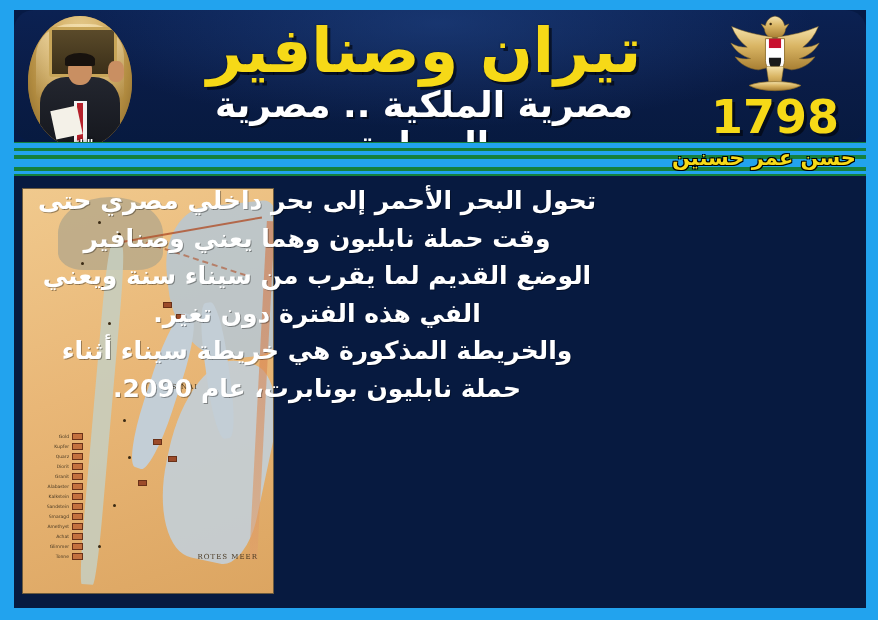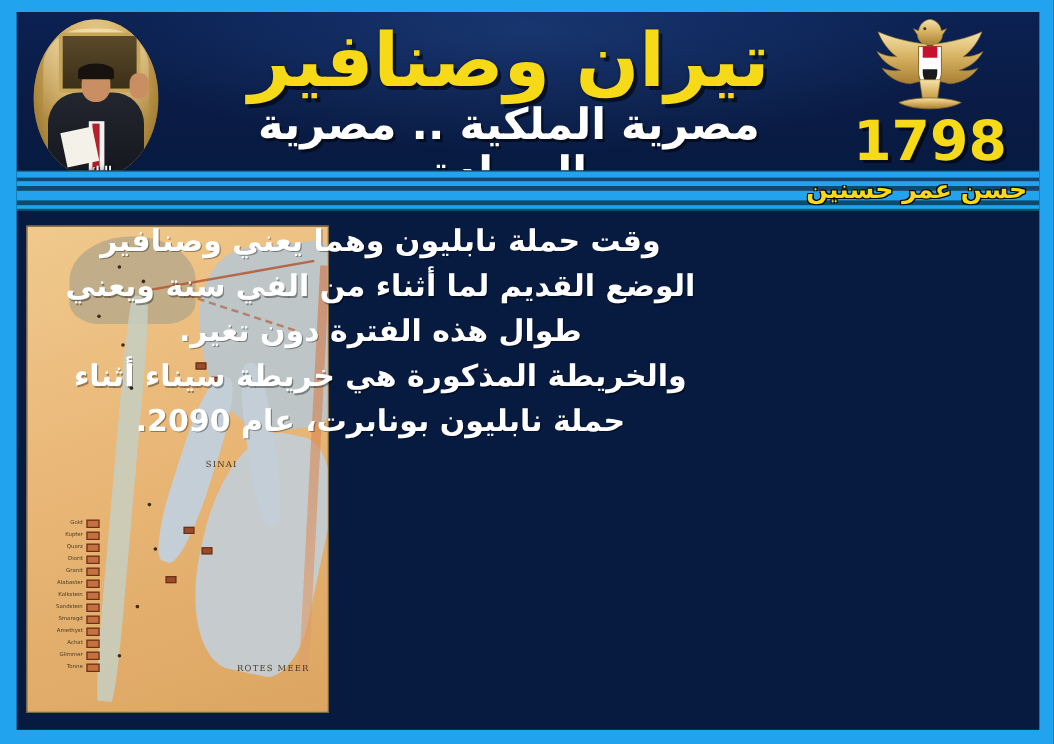--- a/index.html
+++ b/index.html
@@ -18,20 +18,21 @@
   .field{
     position:absolute;left:14px;top:10px;right:12px;bottom:12px;
     background:#061a45;
   }
 
   
   .header{
     position:absolute;left:14px;top:10px;width:852px;height:132px;
     background:linear-gradient(180deg,#0b2152 0%,#0a1c46 55%,#071a40 100%);
     overflow:hidden;
+    border-radius:20px;
   }
   .header-sheen{
     position:absolute;left:0;top:0;width:100%;height:100%;
     background:radial-gradient(ellipse at 50% 10%, rgba(40,80,150,.45) 0%, rgba(10,28,70,0) 62%);
     pointer-events:none;
   }
 
   
   .portrait-wrap{
     position:absolute;left:8px;top:2px;width:116px;height:140px;
@@ -126,21 +127,21 @@
   .year{
     position:absolute;left:0;right:0;bottom:2px;text-align:center;
     font-size:46px;font-weight:bold;color:#f6d917;line-height:1;
     text-shadow:3px 3px 0 rgba(0,0,0,.55);
     direction:ltr;
   }
 
   
   .band{
     position:absolute;left:14px;top:142px;width:852px;height:34px;
-    background:#0c4a6e;overflow:hidden;
+    background:#15803d;overflow:hidden;
   }
   .band .s{position:absolute;left:0;width:100%;}
   .band .s1{top:1px;height:5px;background:#22a3ee;}
   .band .s2{top:9px;height:4px;background:#22a3ee;}
   .band .s3{top:17px;height:8px;background:#22a3ee;}
   .band .s4{top:29px;height:3px;background:#22a3ee;}
   .presenter{
     position:absolute;right:10px;top:2px;
     font-size:21px;font-weight:bold;color:#f6d917;
     text-shadow:1px 1px 0 #000,-1px 1px 0 #000,1px -1px 0 #000,-1px -1px 0 #000;
@@ -377,20 +378,21 @@
           <span class="tx">Glimmer</span>
         </div>
         <div class="row">
           <span class="sw"></span>
           <span class="tx">Tonne</span>
         </div>
       </div>
     </div>
 
     <div class="article">
+      <p>تحول البحر الأحمر إلى بحر داخلي مصري حتى</p>
       <p>وقت حملة نابليون وهما يعني وصنافير</p>
-      <p>الوضع القديم لما أثناء من الفي سنة ويعني</p>
-      <p>طوال هذه الفترة دون تغير.</p>
+      <p>الوضع القديم لما يقرب من سيناء سنة ويعني</p>
+      <p>الفي هذه الفترة دون تغير.</p>
       <p>والخريطة المذكورة هي خريطة سيناء أثناء</p>
       <p>حملة نابليون بونابرت، عام 2090.</p>
     </div>
   </div>
 </div>
 
 </body></html>

